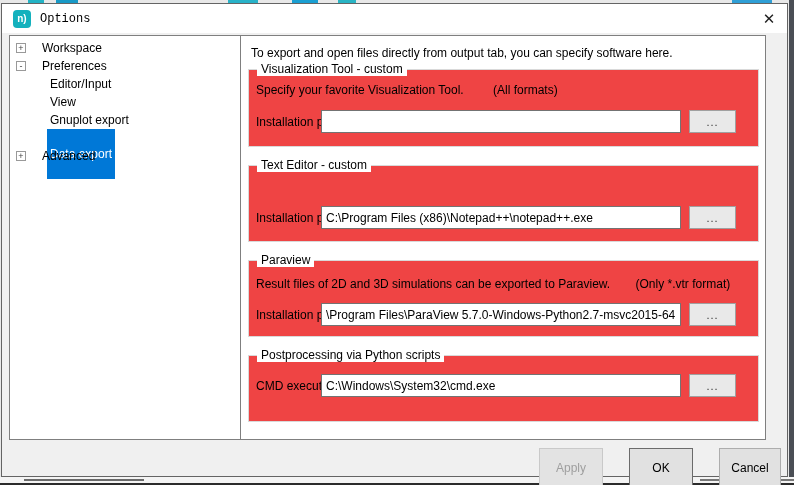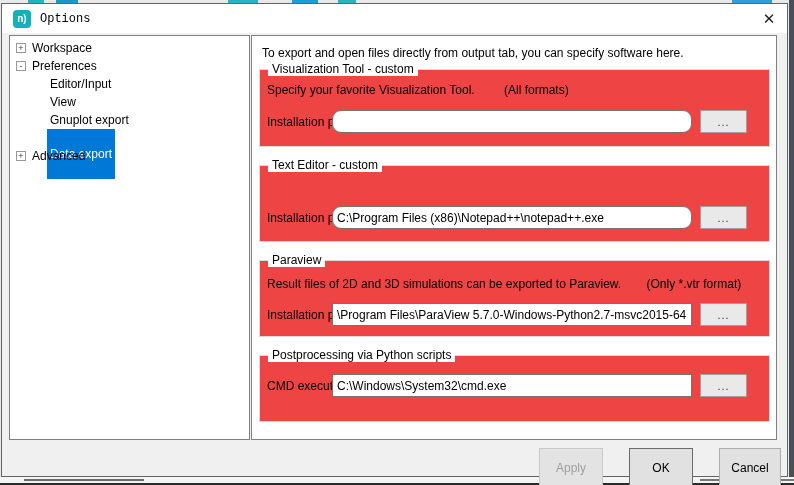--- a/index.html
+++ b/index.html
@@ -38,29 +38,29 @@
     position:absolute; left:7px; top:31px; width:241px; height:405px;
     background:#fff; border:1px solid #7f7f7f; padding-top:3px;
   }
   .tree-row{ position:relative; height:18px; line-height:18px; white-space:nowrap; }
   .expander{
     position:absolute; left:6px; top:4px; width:10px; height:10px;
     border:1px solid #999; background:#fff; font-size:9px; line-height:8px;
     text-align:center; color:#444;
   }
   .tree-label{ display:inline-block; }
-  .lvl0{ margin-left:22px; }
+  .lvl0{ margin-left:32px; }
   .lvl1{ margin-left:40px; }
   .tree-label.selected{
     background:#0078d7; color:#ffffff; padding:16px 3px; margin-left:37px;
   }
 
   
   .main-panel{
-    position:absolute; left:249px; top:31px; width:526px; height:405px;
+    position:absolute; left:238px; top:31px; width:526px; height:405px;
     background:#fff; border:1px solid #7f7f7f;
   }
   .intro{ position:absolute; left:10px; top:10px; white-space:nowrap; }
 
   .group{
     position:absolute; left:7px; width:511px;
     border:1px solid #d9d9d9; background:#ef4444;
   }
   .g1{ top:33px;  height:78px; }
   .g2{ top:129px; height:77px; }
@@ -78,21 +78,21 @@
   .field-label{ position:absolute; left:7px; white-space:nowrap; }
   .g1 .field-label, .g2 .field-label{ top:45px; }
   .g3 .field-label{ top:47px; }
   .g4 .field-label{ top:23px; }
 
   .path-input{
     position:absolute; left:72px; width:360px; height:23px;
     border:1px solid #737373; background:#fff; font-family:"Liberation Sans",sans-serif;
     font-size:12px; padding:0 4px; color:#000; outline:none; white-space:nowrap; overflow:hidden;
   }
-  .g1 .path-input, .g2 .path-input{ top:40px;border-radius:9px; }
+  .g1 .path-input, .g2 .path-input{ top:40px; }
   .g3 .path-input{ top:42px; }
   .g4 .path-input{ top:18px; }
 
   .browse-btn{
     position:absolute; left:440px; width:47px; height:23px;
     background:#e9e9e9; border:1px solid #a0a0a0; color:#333;
     font-size:11px; letter-spacing:1px; display:flex; align-items:center; justify-content:center;
   }
   .g1 .browse-btn, .g2 .browse-btn{ top:40px; }
   .g3 .browse-btn{ top:42px; }

